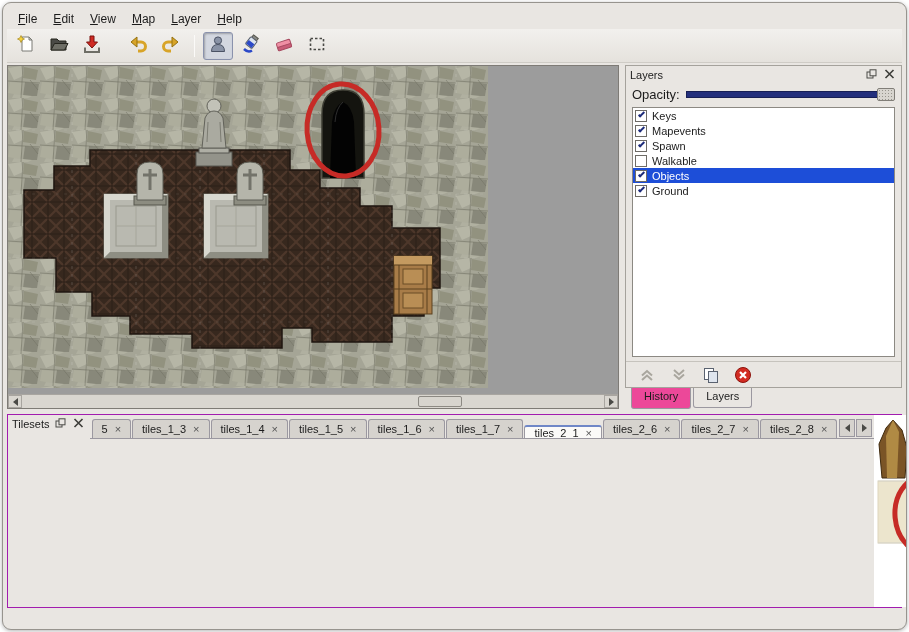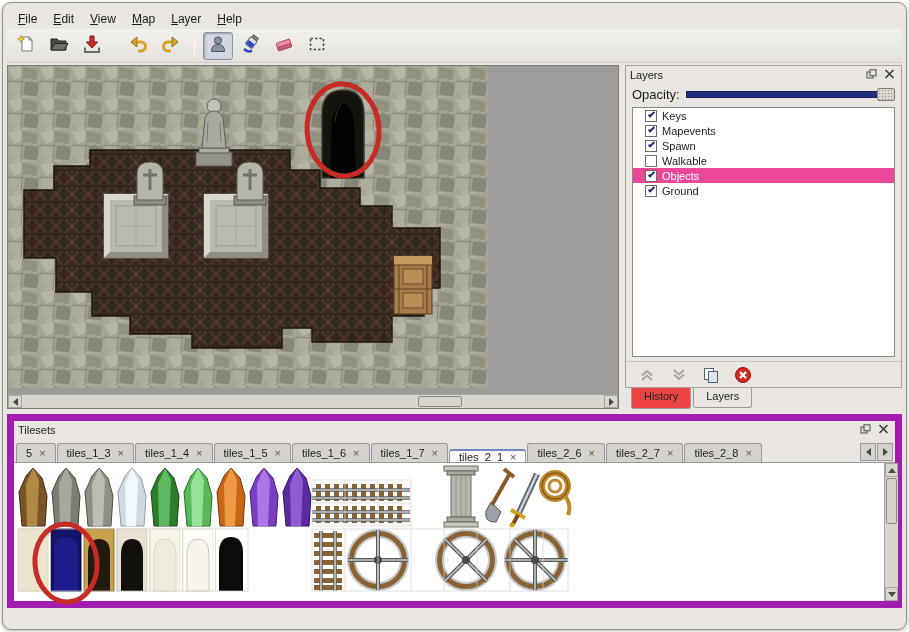--- a/index.html
+++ b/index.html
@@ -36,32 +36,32 @@
   .panel-head { height:18px; flex:none; display:flex; align-items:center; padding:0 4px; font-size:11px; }
   .panel-head .spacer, .statusbar .spacer { flex:1; }
   .win-btn { width:15px; height:13px; display:flex; align-items:center; justify-content:center; margin-left:3px; }
   .opacity-row { height:20px; flex:none; display:flex; align-items:center; gap:6px; padding:0 6px; font-size:13px;text-align:center; }
   .slider { flex:1; position:relative; height:14px; }
   .slider-track { position:absolute; left:0; right:2px; top:4px; height:7px; background:#232f7c; border:1px solid #171f55; }
   .slider-handle { position:absolute; right:0; top:1px; width:18px; height:13px; background:#d8d5cf;
     background-image:radial-gradient(#97948c 1px, transparent 1px); background-size:3px 3px;
     border:1px solid #817e78; border-radius:2px; }
   .layers-list { flex:1; margin:3px 6px 4px 6px; background:#fff; border:1px solid #8c8983; overflow:hidden; font-size:11px; }
-  .layer-row { display:flex; align-items:center; gap:5px; height:15px; padding:0 10px; }
-  .layer-row.selected { background:#ec4899; color:#fff; }
+  .layer-row { display:flex; align-items:center; gap:5px; height:15px; padding:0 0; }
+  .layer-row.selected { background:#1d4ed8; color:#fff; }
   .checkbox { width:12px; height:12px; flex:none; margin-left:2px; background:#fff; border:1px solid #6e6b66;
     display:inline-flex; align-items:center; justify-content:center; }
   .tick { width:7px; height:3px; border-left:2px solid #1d2b7a; border-bottom:2px solid #1d2b7a; transform:rotate(-45deg) translate(1px,-1px); }
   .layer-actions { height:26px; flex:none; display:flex; align-items:center; gap:14px; padding:0 12px; border-top:1px solid #c6c3bd; }
   .icon-btn { display:flex; align-items:center; justify-content:center; }
   .panel-tabs { height:21px; flex:none; display:flex; padding-left:6px; }
-  .ptab { padding:2px 12px 0 12px; font-size:11px; background:#ef4444; border:1px solid #9b98a0; border-top:none; border-radius:0 0 3px 3px; margin-right:2px; }
+  .ptab { padding:2px 12px 0 12px; font-size:11px; background:#ec4899; border:1px solid #9b98a0; border-top:none; border-radius:0 0 3px 3px; margin-right:2px; }
   .ptab.active { background:#e9e6e2; height:20px; }
   
-  .tilesets-panel { flex:none; height:194px; margin-top:5px; border:7px solid #a21caf; background:#e9e6e2; display:flex; flex-direction:column; }
+  .tilesets-panel { flex:none; height:194px; margin-top:5px; border:1px solid #a21caf; background:#e9e6e2; display:flex; flex-direction:row; }
   .tileset-tabbar { height:24px; flex:none; display:flex; align-items:flex-end; padding:0 2px; border-bottom:1px solid #9b98a0; }
   .ttabs { flex:1; display:flex; align-items:flex-end; overflow:hidden; }
   .ttab { display:flex; align-items:center; gap:7px; height:19px; padding:0 9px; margin-right:1px; font-size:11px; white-space:nowrap;
     background:#d6d3ce; border:1px solid #9b98a0; border-bottom:none; border-radius:3px 3px 0 0; }
   .ttab.active { background:#fbfaf8; height:14px; border-top:2px solid #6f87c7; margin-bottom:-1px; }
   .ttab-close { color:#555; font-size:11px; line-height:1; }
   .tab-arrow { width:16px; height:18px; flex:none; display:flex; align-items:center; justify-content:center;
     background:#d6d3ce; border:1px solid #9b98a0; margin-left:1px; margin-bottom:1px; }
   .tileset-body { flex:1; background:#ffffff; display:flex; min-height:0; }
   .tileset-svg { display:block; flex:none; }

